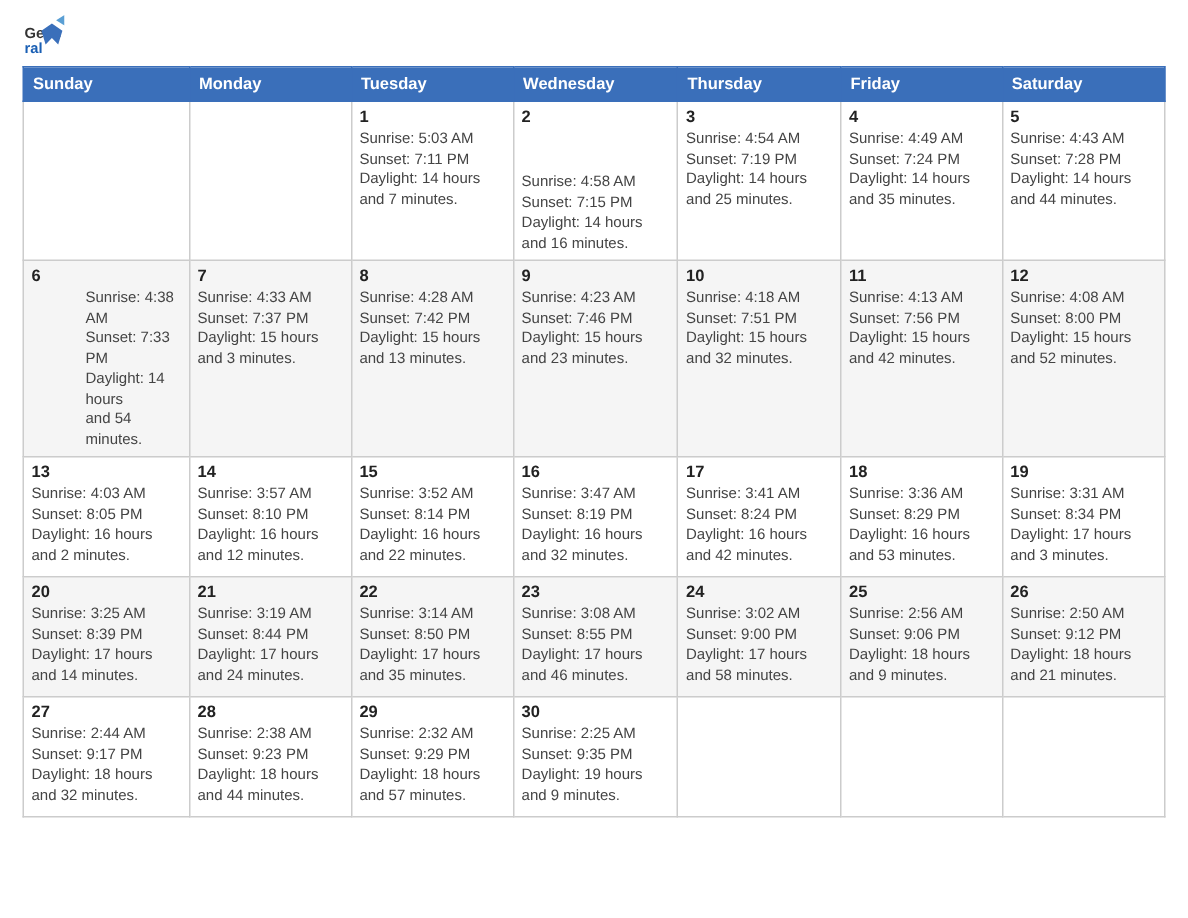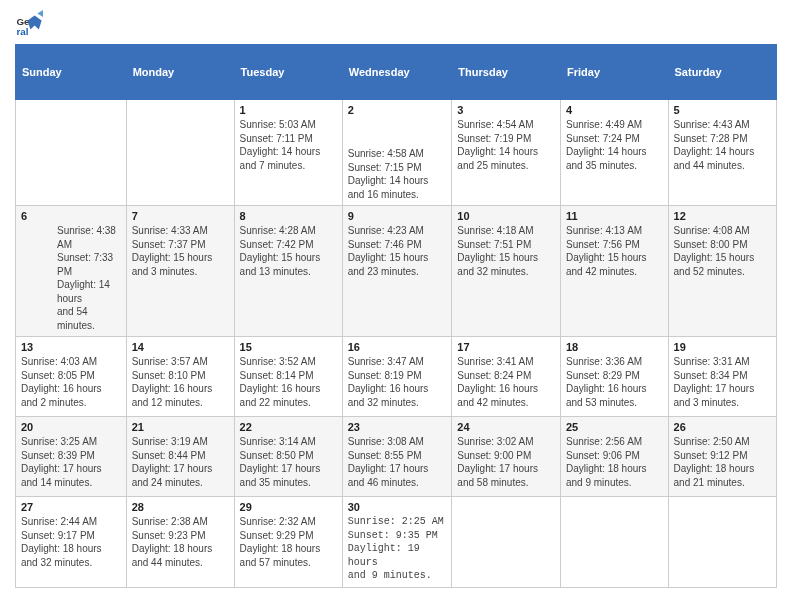--- a/index.html
+++ b/index.html
@@ -44,21 +44,21 @@
     }
     .calendar {
       width: 100%;
       border-collapse: collapse;
       font-size: 10px;
     }
     .calendar thead th {
       background-color: #3a6fba;
       color: #fff;
       text-align: left;
-      padding: 21px 6px;
+      padding: 5px 6px;
       font-size: 11px;
       font-weight: bold;
       border: 1px solid #3a6fba;
     }
     .calendar tbody td {
       border: 1px solid #ccc;
       vertical-align: top;
       padding: 4px 5px;
       width: 113px;
       min-height: 70px;
@@ -329,21 +329,21 @@
           </td>
           <td>
             <span class="day-num">29</span>
             <div class="day-info" style="white-space: pre-line;">Sunrise: 2:32 AM
 Sunset: 9:29 PM
 Daylight: 18 hours
 and 57 minutes.</div>
           </td>
           <td>
             <span class="day-num">30</span>
-            <div class="day-info" style="white-space: pre-line; font-family: Liberation Mono, monospace;">Sunrise: 2:25 AM
+            <div class="day-info" style="white-space: pre-line;">Sunrise: 2:25 AM
 Sunset: 9:35 PM
 Daylight: 19 hours
 and 9 minutes.</div>
           </td>
           <td class="empty"></td>
           <td class="empty"></td>
           <td class="empty"></td>
         </tr>
       </tbody>
   </table>

